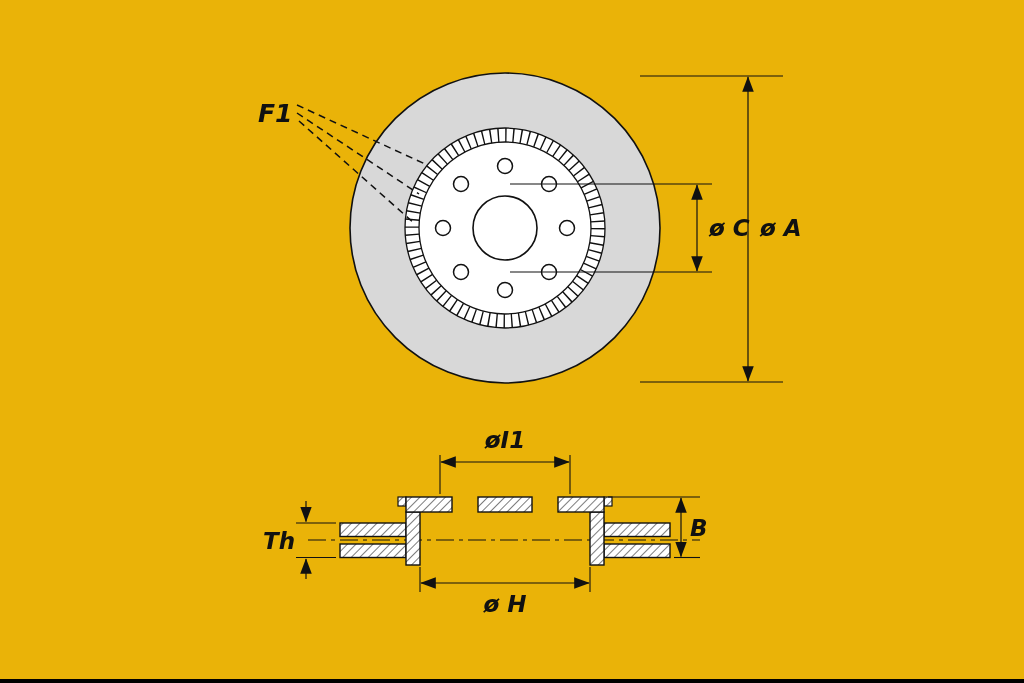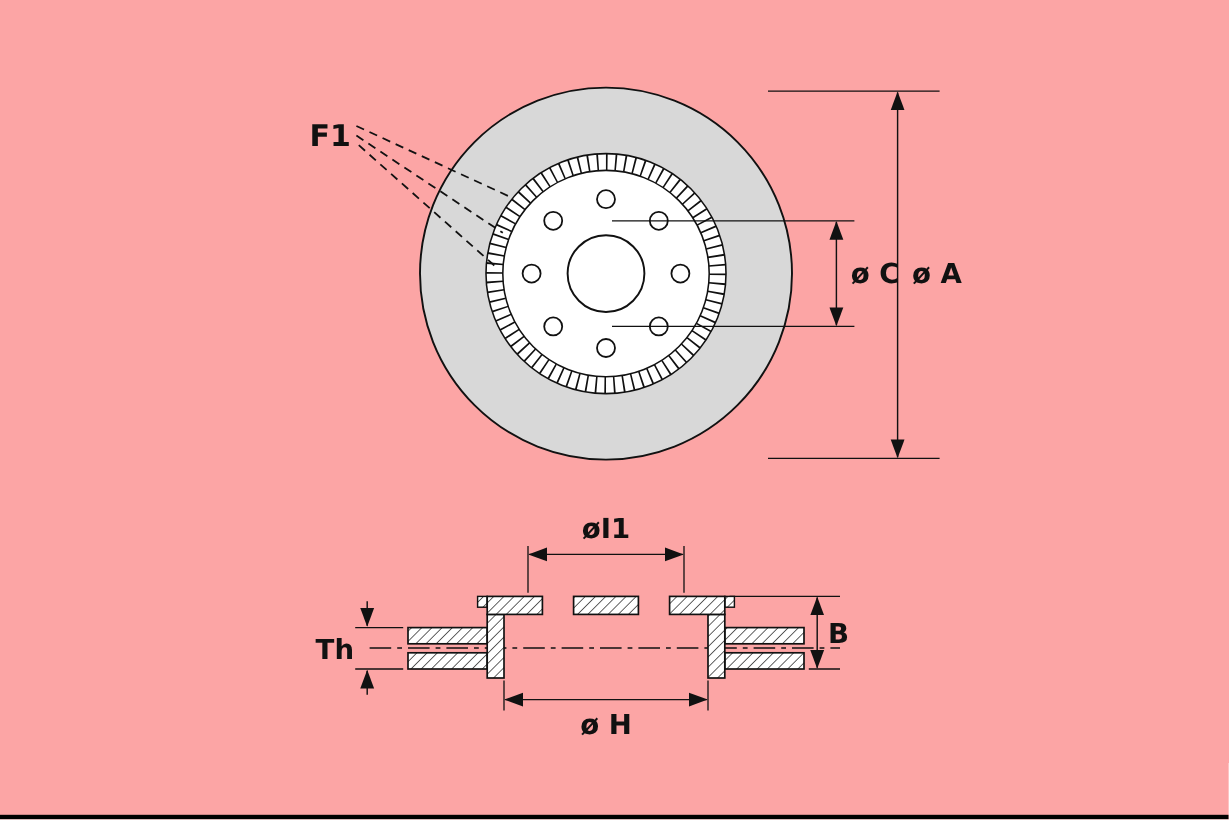--- a/index.html
+++ b/index.html
@@ -5,22 +5,23 @@
   html, body {
     margin: 0;
     padding: 0;
     background: #ffffff;
     font-family: "DejaVu Sans", "Liberation Sans", sans-serif;
   }
   .canvas {
     position: relative;
     width: 1024px;
     height: 683px;
-    background: #fca5a5;
+    background: #eab308;
     overflow: hidden;
+    font-style: italic;
   }
   .canvas svg { position: absolute; top: 0; left: 0; }
   .bottom-line {
     position: absolute;
     left: 0; right: 0; bottom: 0;
     height: 4px;
     background: #000000;
   }
   text {
     fill: #111111;

